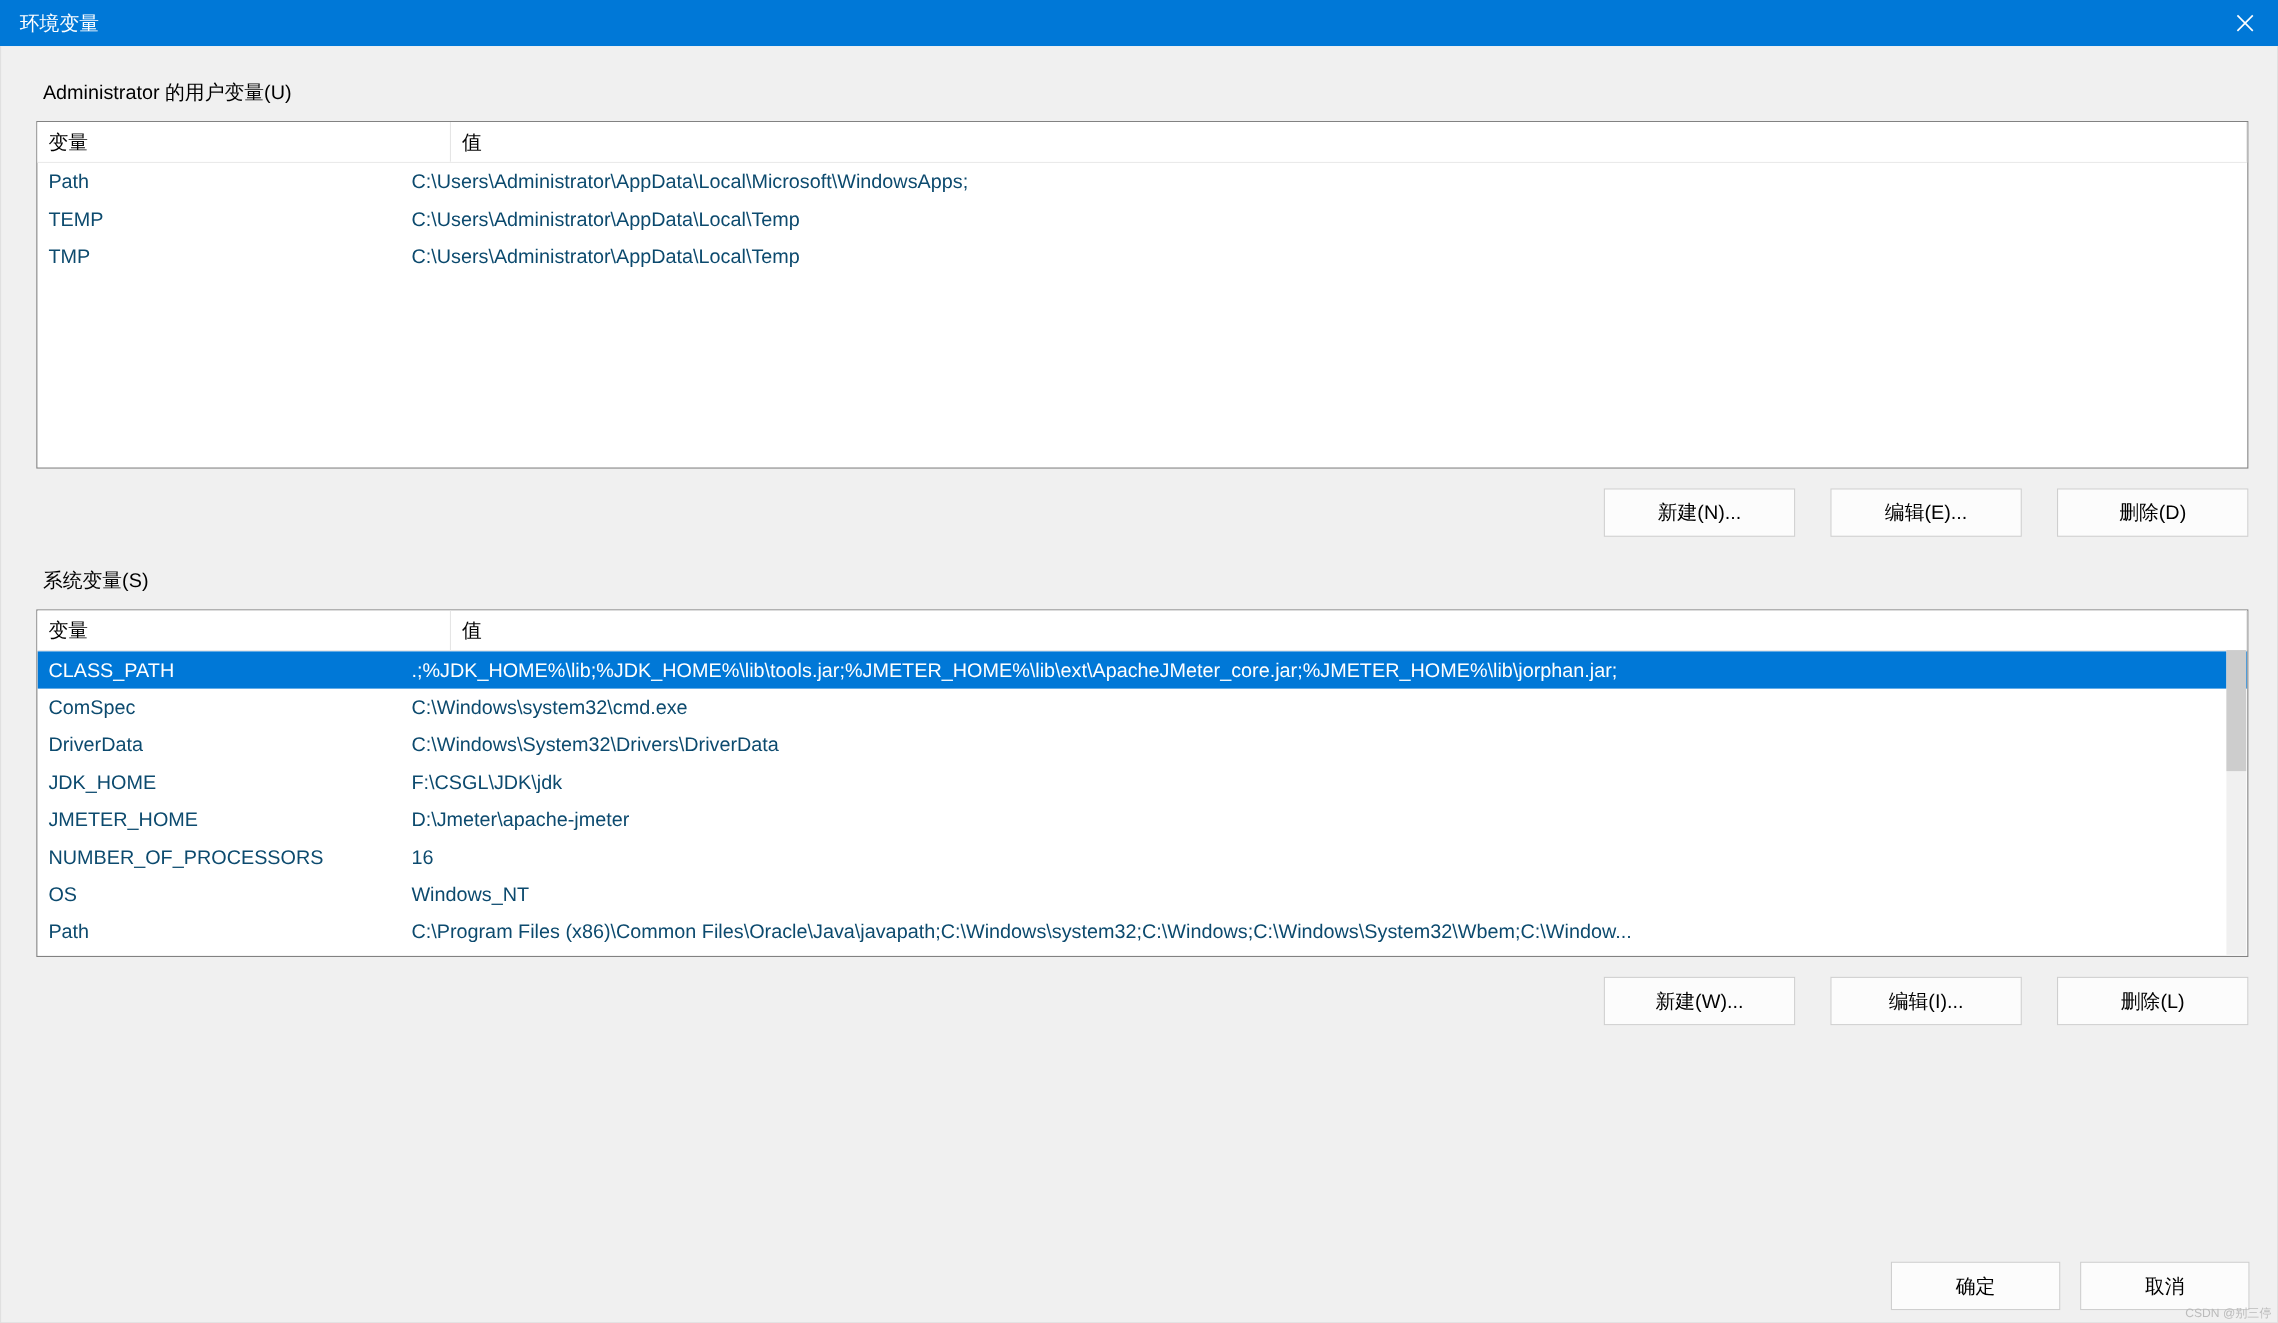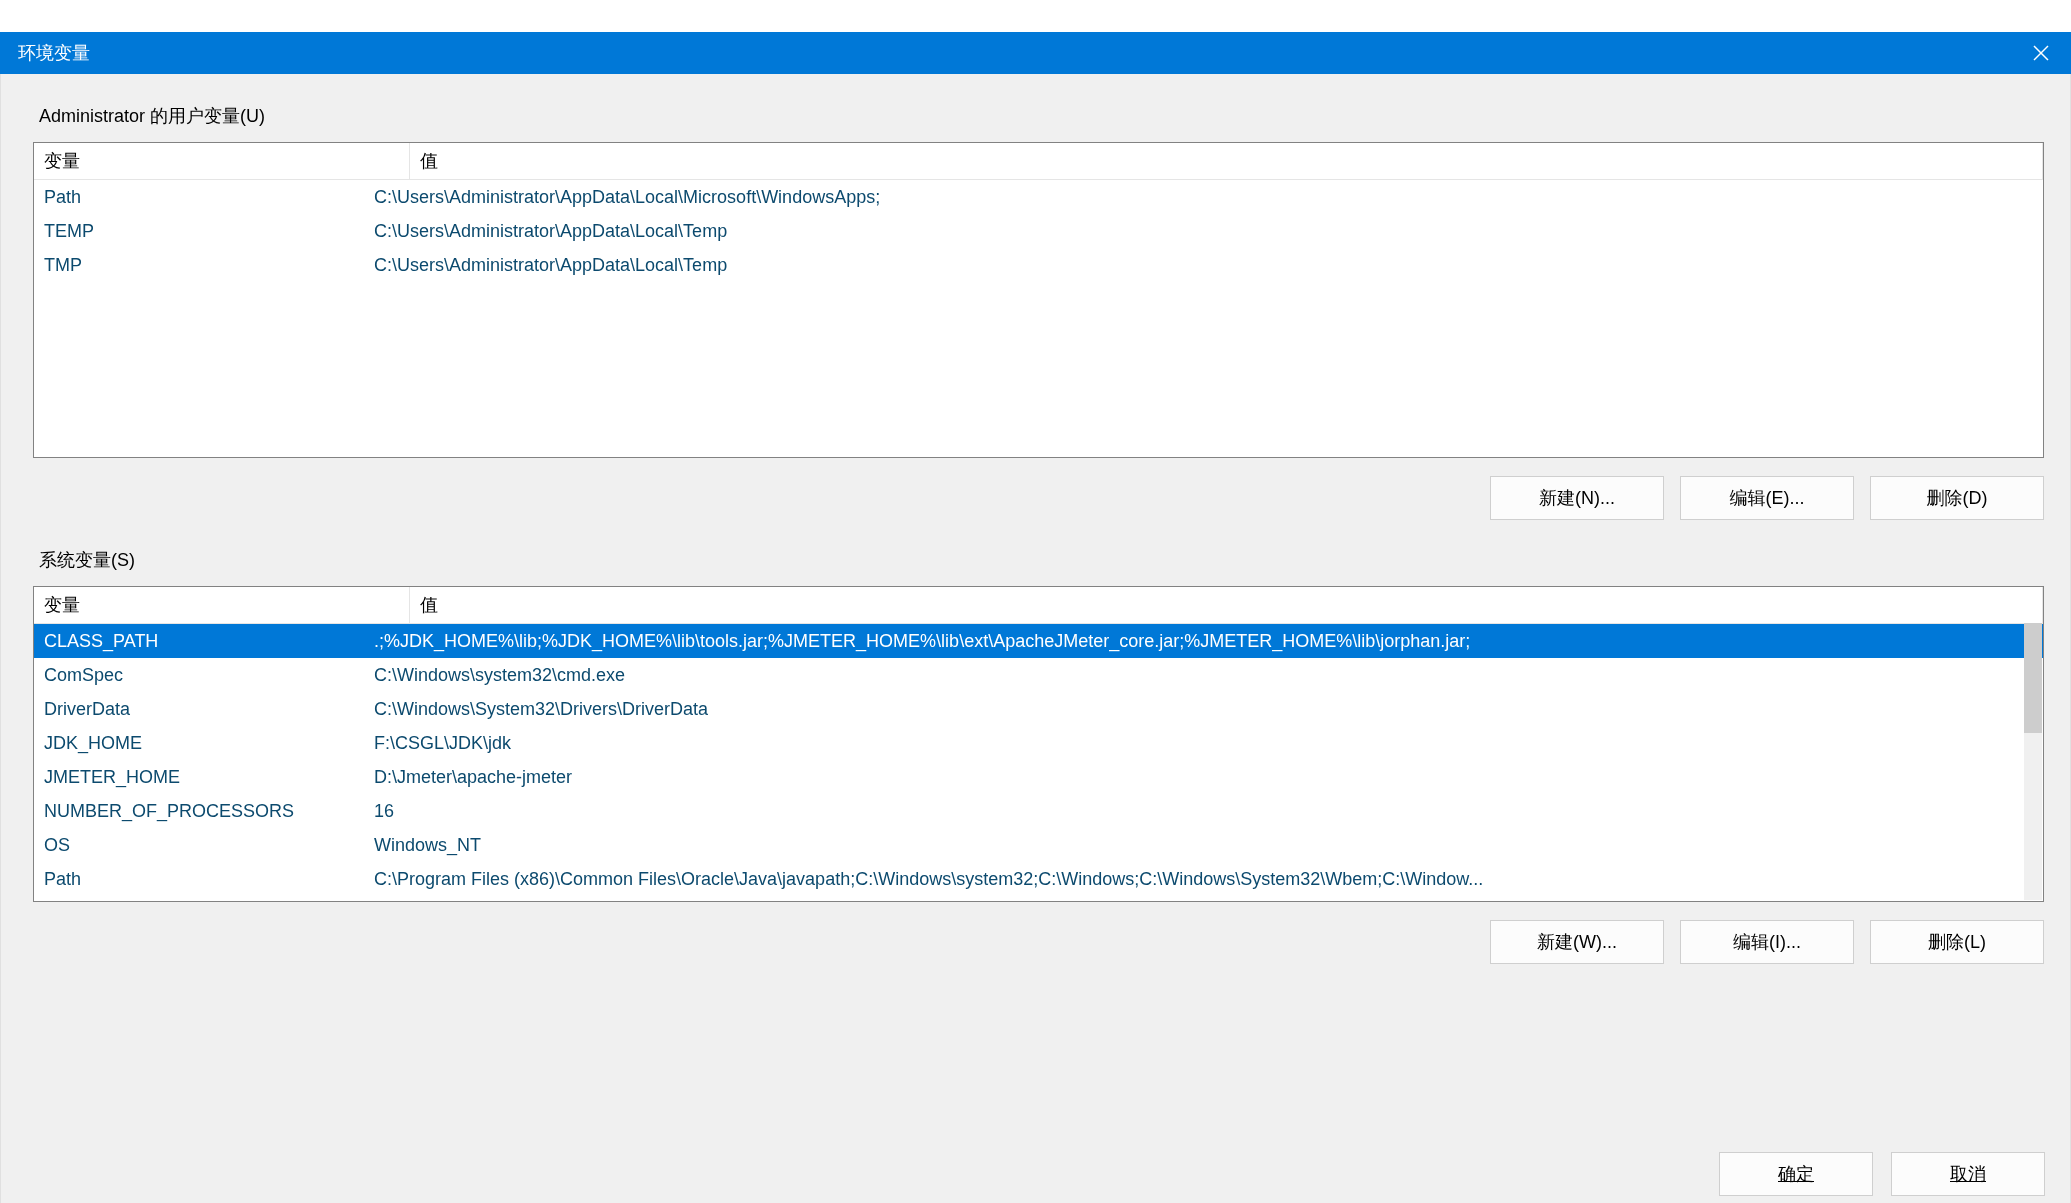--- a/index.html
+++ b/index.html
@@ -21,21 +21,20 @@
       background: #ffffff;
     }
     .titlebar {
       height: 42px;
       background: #0078d7;
       display: flex;
       align-items: center;
       justify-content: space-between;
       padding-left: 18px;
       color: #ffffff;
-      margin-top: 32px;
     }
     .titlebar-text {
       font-size: 18px;
     }
     .close-btn {
       width: 60px;
       height: 42px;
       display: flex;
       align-items: center;
       justify-content: center;
@@ -138,42 +137,41 @@
       position: absolute;
       top: 0;
       left: 0;
       right: 0;
       height: 110px;
       background: #cdcdcd;
     }
     .button-row {
       display: flex;
       justify-content: flex-end;
-      gap: 16px;
+      gap: 32px;
       padding: 18px 0 0 0;
     }
     .win-button {
       min-width: 174px;
       height: 44px;
       background: #fcfcfc;
       border: 1px solid #cfcfcf;
       font-size: 18px;
       color: #000;
       cursor: pointer;
       display: flex;
       align-items: center;
       justify-content: center;
     }
     .dialog-buttons {
       position: absolute;
       right: 26px;
-      bottom: 39px;
+      bottom: 12px;
       display: flex;
       gap: 18px;
-      text-decoration: underline;
     }
     .dialog-buttons .win-button {
       min-width: 154px;
     }
     .watermark {
       position: absolute;
       right: 6px;
       bottom: 2px;
       font-size: 11px;
       color: #bbb;

